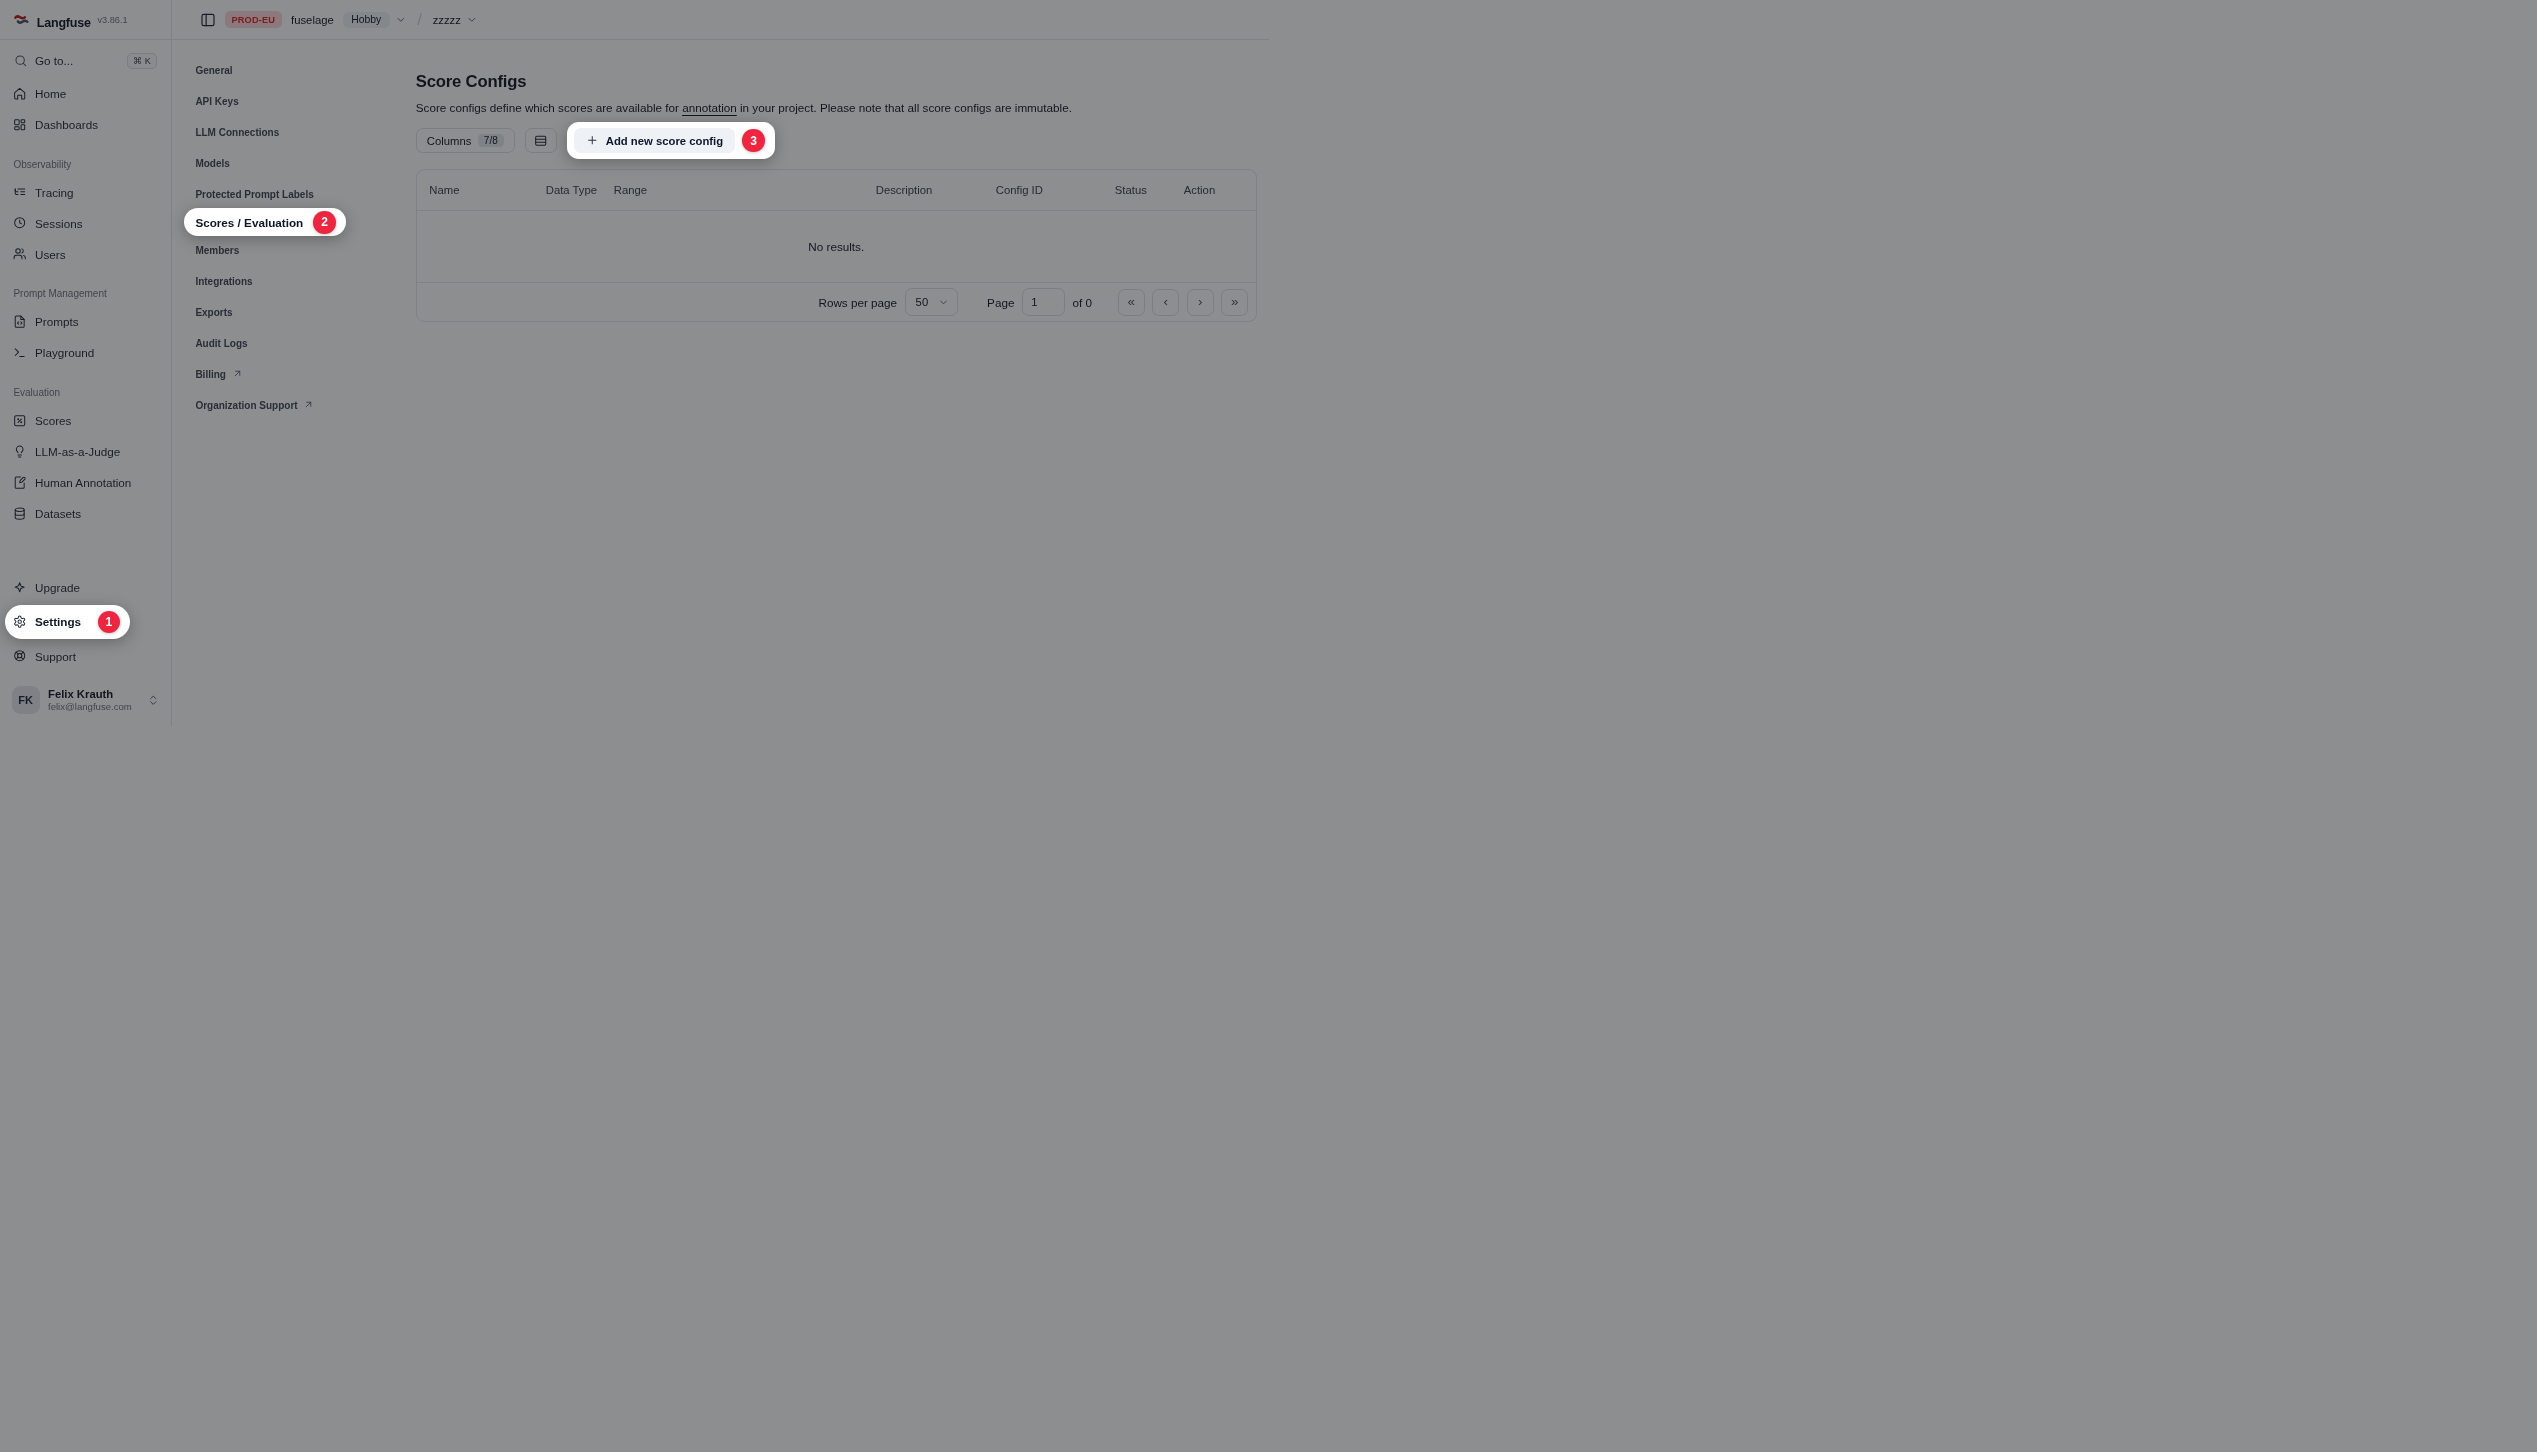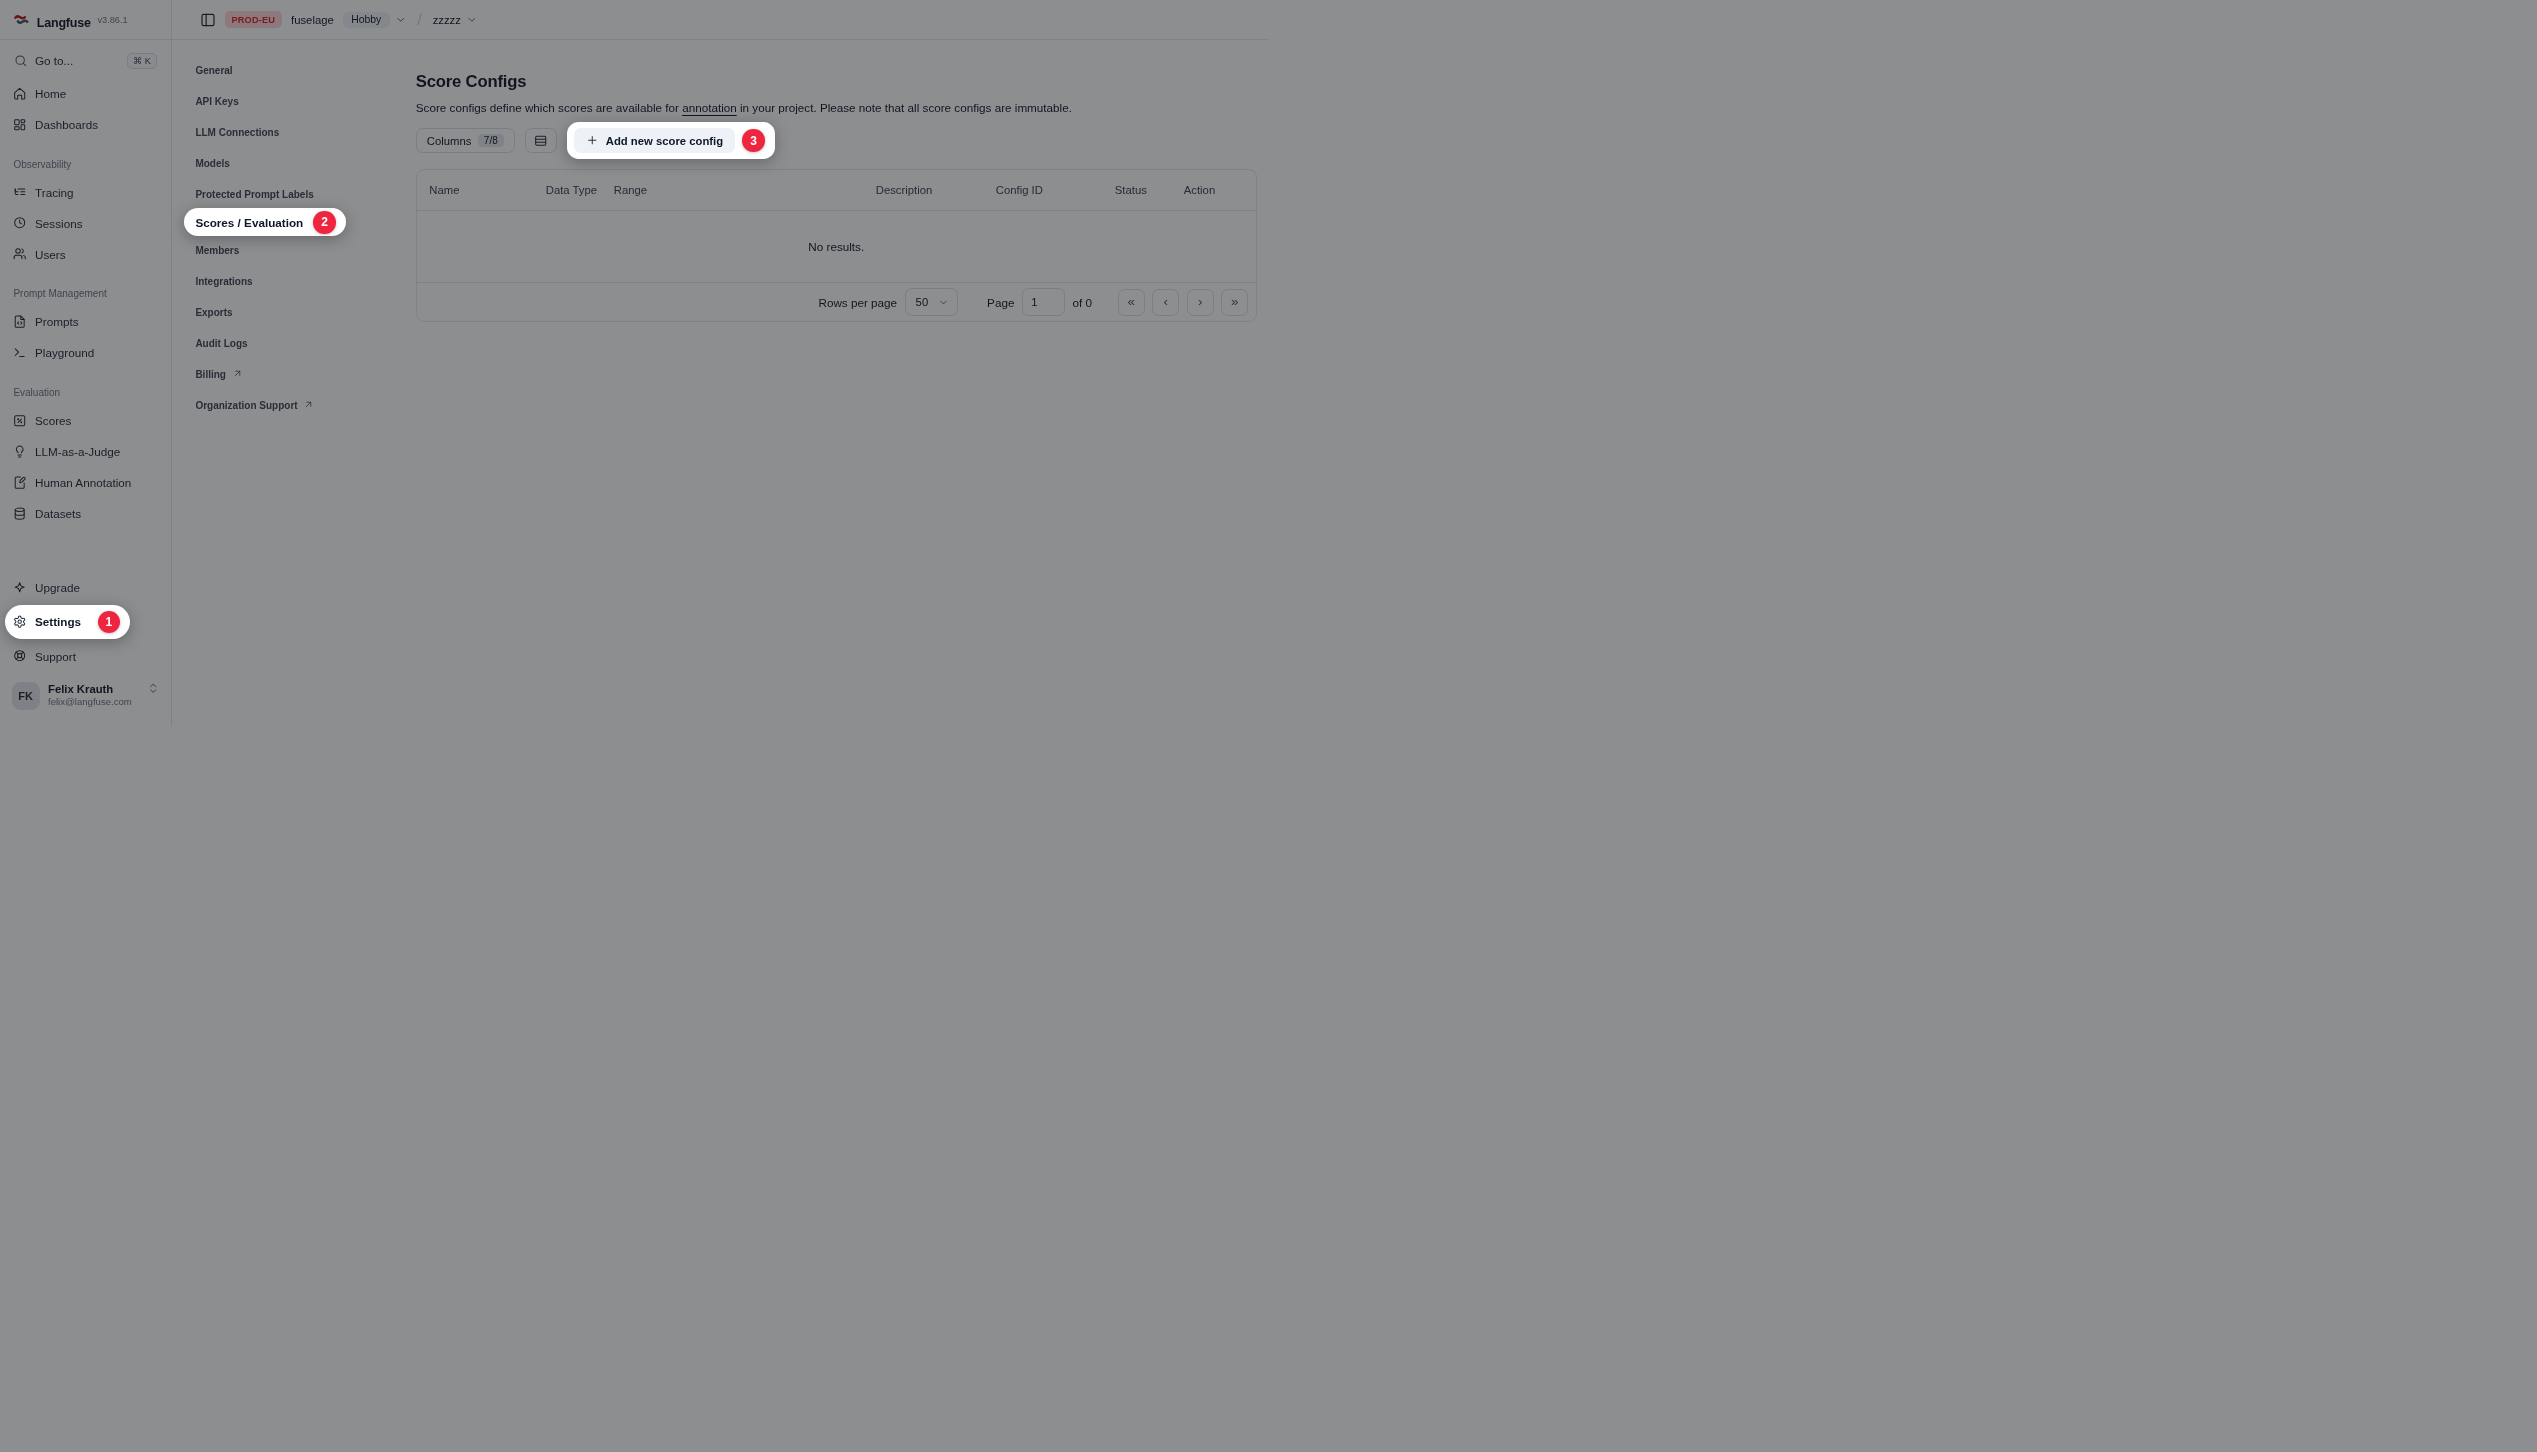--- a/index.html
+++ b/index.html
@@ -31,21 +31,21 @@
   .sidebar-bottom { margin-top:auto; display:flex; flex-direction:column; }
   .spotlight { position:relative; z-index:45; background:#fff;
     box-shadow:0 3.3px 15px rgba(0,0,0,.28); }
   .settings-pill { height:34px; margin:1.7px 0 1.7px 5px; width:fit-content;
     display:flex; align-items:center; gap:8.3px; padding:0 10px 0 8.3px;
     border-radius:834px; font-size:11.7px; font-weight:600; cursor:pointer; }
   .step-badge { width:22.5px; height:22.5px; flex:none; border-radius:50%;
     background:#ef2540; color:#fff; font-size:12px; font-weight:700;
     display:grid; place-items:center; box-shadow:0 0.8px 3.3px rgba(0,0,0,.25); }
   .settings-pill .step-badge { margin-left:8.3px; }
-  .userrow { margin:10px 6.7px 0; height:37px; display:flex; align-items:flex-start;
+  .userrow { margin:10px 6.7px 0; height:37px; display:flex; align-items:center;
     gap:8.3px; padding:0 5px; cursor:pointer; }
   .avatar { width:28px; height:28px; flex:none; border-radius:8.3px; background:#e4e7eb;
     display:grid; place-items:center; font-size:11px; font-weight:600; color:#1f2937; }
   .user-meta { display:flex; flex-direction:column; line-height:1.25; }
   .user-name { font-size:11.3px; font-weight:700; }
   .user-email { font-size:9.6px; color:#6b7280; }
   .userrow svg { margin-left:auto; }
 
   
   .main { flex:1; display:flex; flex-direction:column; min-width:0; }

